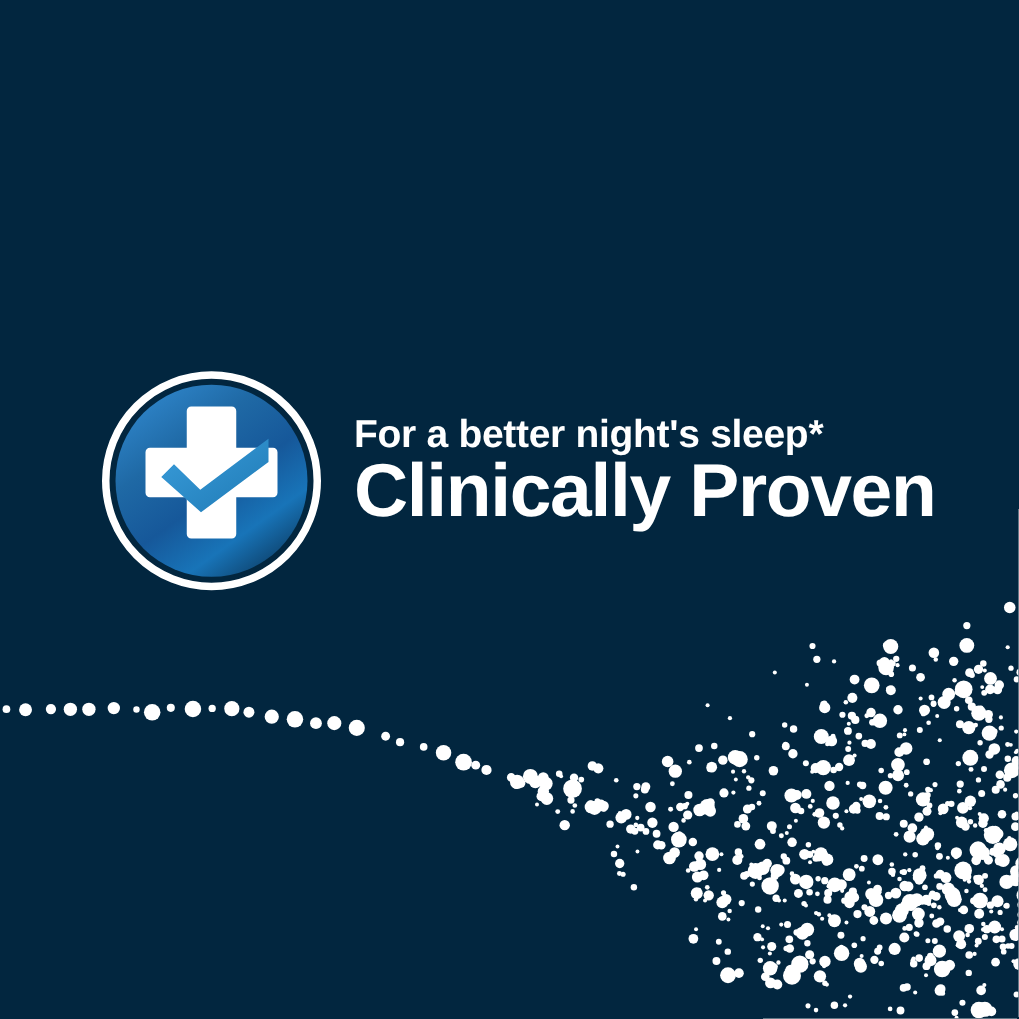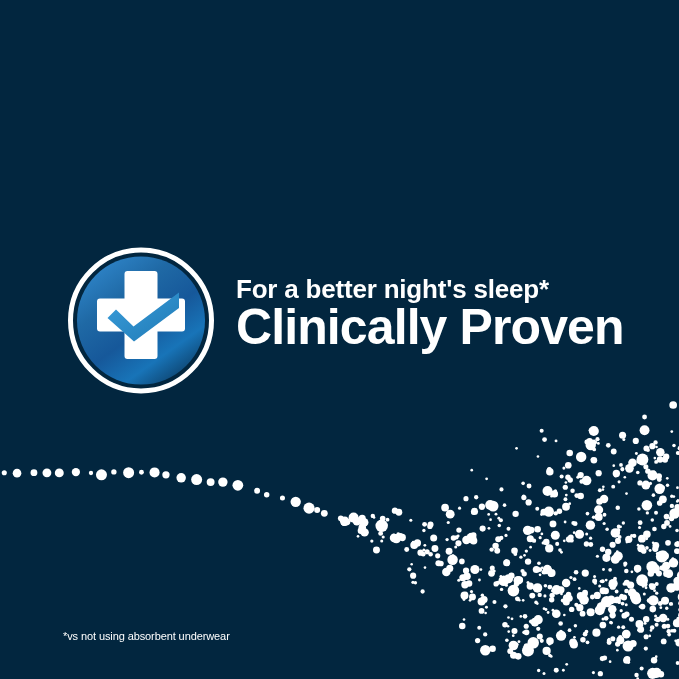--- a/index.html
+++ b/index.html
@@ -824,15 +824,14 @@
       <path d="M66.5,24 h27 a3,3 0 0 1 3,3 v24.5 h24.5 a3,3 0 0 1 3,3 v27 a3,3 0 0 1 -3,3 h-24.5 v24.5 a3,3 0 0 1 -3,3 h-27 a3,3 0 0 1 -3,-3 v-24.5 h-24.5 a3,3 0 0 1 -3,-3 v-27 a3,3 0 0 1 3,-3 h24.5 v-24.5 a3,3 0 0 1 3,-3 z" fill="#ffffff"></path>
       <path d="M46.5,71 L55,62.5 L72.5,79.5 L118,45.5 L118,61 L73,94.5 Z" fill="url(#checkGrad)"></path>
     </svg>
   </div>
 
   <div id="text-block">
     <div id="subheadline">For a better night's sleep*</div>
     <div id="headline">Clinically Proven</div>
   </div>
 
-  <div id="footnote">*vs not using absorbent underwear</div>
 
 </div>
 
 </body></html>

